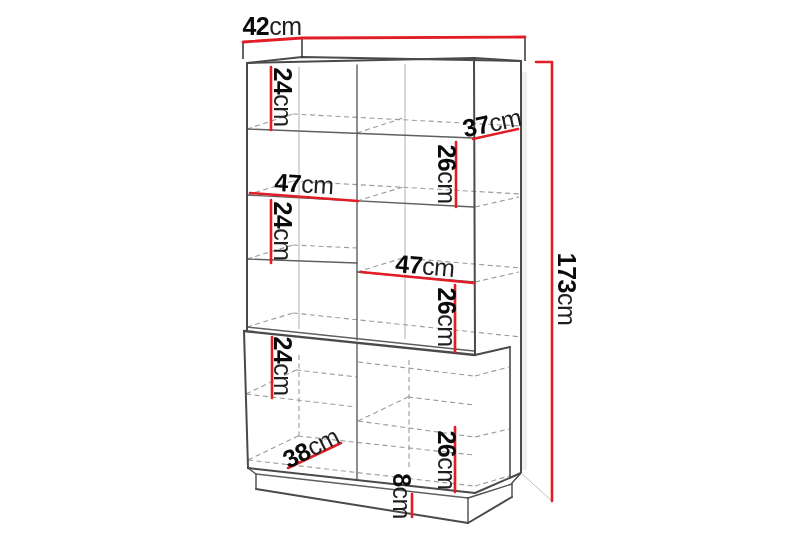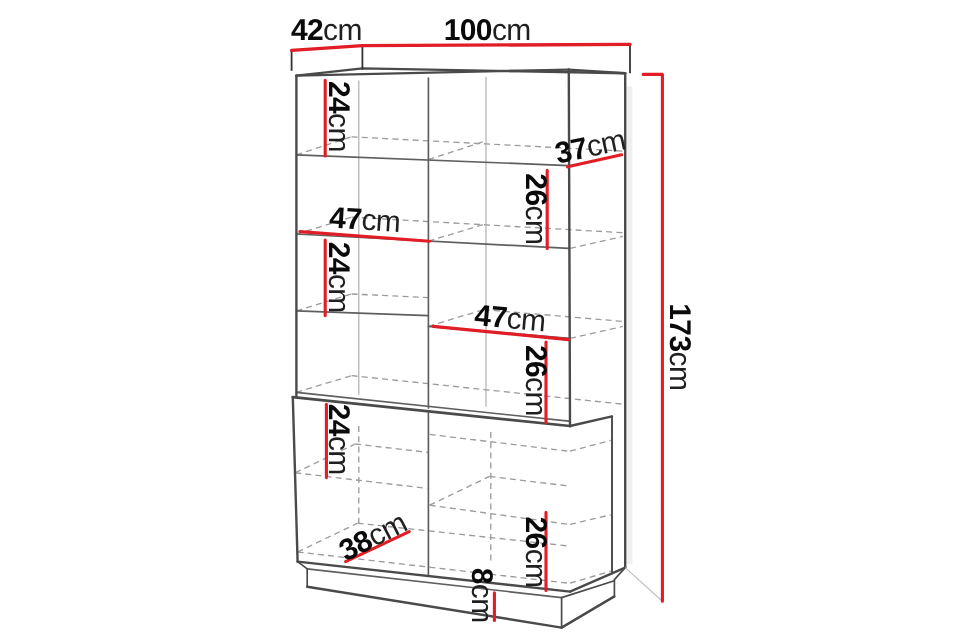--- a/index.html
+++ b/index.html
@@ -141,21 +141,20 @@
       <path d="M455,285 L455,352"></path>
       <path d="M272,337 L272,398"></path>
       <path d="M288,468 L341,443"></path>
       <path d="M455,427 L455,492"></path>
       <path d="M412,494 L412,517"></path>
     </g>
   </svg>
 
   <div class="dim-label" style="left:272px;top:26px;"><span class="num">42</span><span class="unit">cm</span></div>
 
-  <div class="dim-label" style="left:406px;top:26px;"><span class="num">100</span><span class="unit">cm</span></div>
 
   <div class="dim-label rot90" style="left:566px;top:289px;"><span class="num">173</span><span class="unit">cm</span></div>
 
   <div class="dim-label rot90" style="left:282px;top:97px;"><span class="num">24</span><span class="unit">cm</span></div>
 
   <div class="dim-label rot-12" style="left:492px;top:123px;"><span class="num">37</span><span class="unit">cm</span></div>
 
   <div class="dim-label rot90" style="left:446px;top:174px;"><span class="num">26</span><span class="unit">cm</span></div>
 
   <div class="dim-label rot4" style="left:304px;top:184px;"><span class="num">47</span><span class="unit">cm</span></div>

